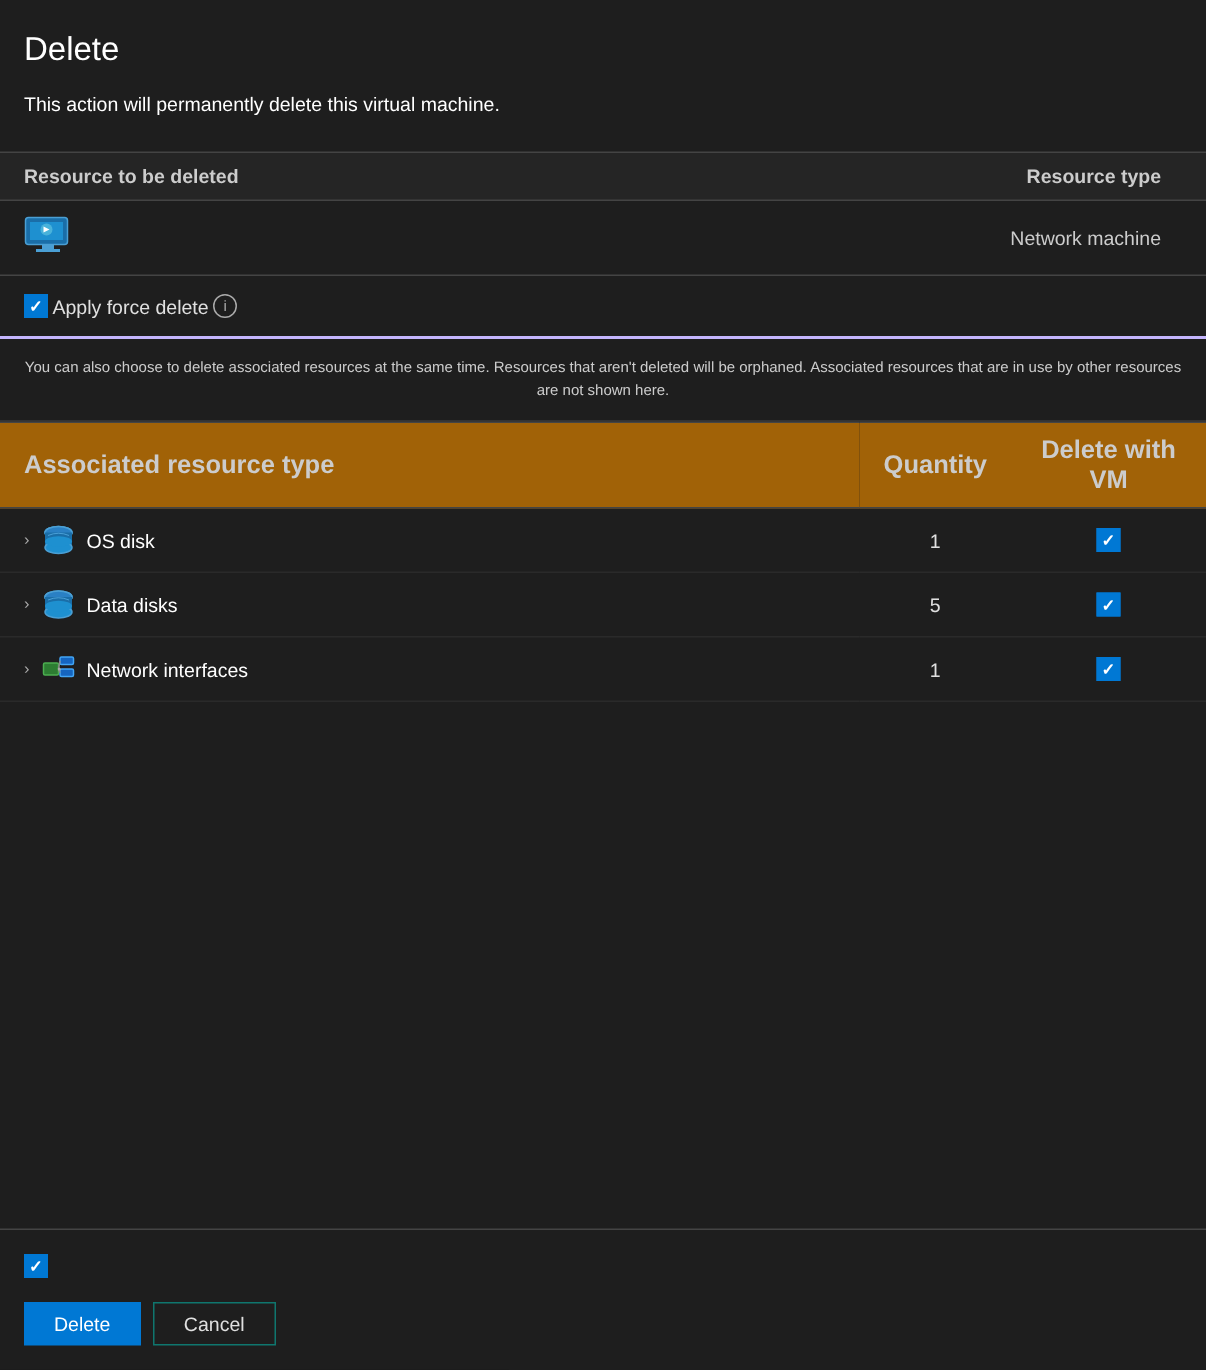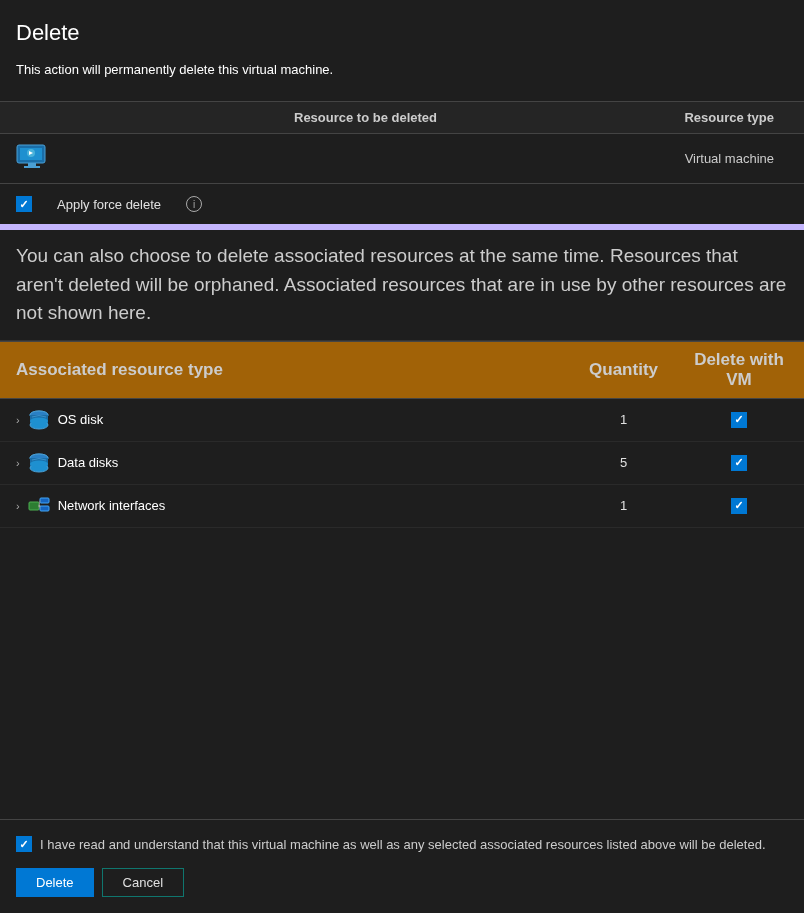--- a/index.html
+++ b/index.html
@@ -33,21 +33,21 @@
       margin-bottom: 12px;
     }
     
     .resource-table {
       width: 100%;
       border-collapse: collapse;
       border-top: 1px solid #444;
       border-bottom: 1px solid #444;
     }
     .resource-table th {
-      text-align: right;
+      text-align: left;
       padding: 8px 16px;
       font-weight: 600;
       color: #cccccc;
       font-size: 13px;
       background-color: #252525;
       border-bottom: 1px solid #444;
     }
     .resource-table th.right {
       text-align: right;
       padding-right: 30px;
@@ -59,22 +59,22 @@
     .resource-table td.right {
       text-align: right;
       padding-right: 30px;
       color: #cccccc;
     }
     
     .force-delete-row {
       padding: 12px 16px;
       display: flex;
       align-items: center;
-      gap: 25px;
-      border-bottom: 6px solid #c4b5fd;
+      gap: 3px;
+      border-bottom: 2px solid #c4b5fd;
     }
     .checkbox-azure {
       width: 16px;
       height: 16px;
       background-color: #0078d4;
       border: 1px solid #0078d4;
       display: flex;
       align-items: center;
       justify-content: center;
       flex-shrink: 0;
@@ -96,23 +96,24 @@
       border-radius: 50%;
       color: #aaa;
       font-size: 10px;
       cursor: pointer;
       flex-shrink: 0;
     }
     
     .associated-description {
       padding: 12px 16px;
       color: #cccccc;
-      font-size: 19px;
+      font-size: 10px;
       line-height: 1.5;
       border-bottom: 1px solid #333;
+      text-align: center;
     }
     
     .associated-table {
       width: 100%;
       border-collapse: collapse;
     }
     .associated-table th {
       text-align: left;
       padding: 8px 16px;
       font-weight: 600;
@@ -205,21 +206,21 @@
           
           <svg width="32" height="26" viewBox="0 0 32 26" xmlns="http://www.w3.org/2000/svg">
             <rect x="1" y="1" width="28" height="18" rx="2" fill="#1a6ea8" stroke="#4a9fd4" stroke-width="1"></rect>
             <rect x="4" y="4" width="22" height="12" fill="#1e90d0"></rect>
             <rect x="12" y="19" width="8" height="3" fill="#4a9fd4"></rect>
             <rect x="8" y="22" width="16" height="2" fill="#4a9fd4"></rect>
             <circle cx="15" cy="9" r="4" fill="#5bc0de" opacity="0.7"></circle>
             <polygon points="13,7 13,11 17,9" fill="white"></polygon>
           </svg>
         </td>
-        <td class="right">Virtual machine</td>
+        <td class="right">Network machine</td>
       </tr>
     </tbody>
   </table>
 
   <div class="force-delete-row">
     <div class="checkbox-azure"></div>
     <span>Apply force delete</span>
     <div class="info-icon">i</div>
   </div>
 
@@ -297,20 +298,19 @@
           </td>
         </tr>
       </tbody>
   </table>
 
   <div style="flex:1;"></div>
 
   <div class="dialog-footer">
     <div class="confirm-row">
       <div class="checkbox-azure"></div>
-      <span class="confirm-text">I have read and understand that this virtual machine as well as any selected associated resources listed above will be deleted.</span>
     </div>
     <div class="footer-buttons">
       <button class="btn-delete">Delete</button>
       <button class="btn-cancel">Cancel</button>
     </div>
   </div>
 </div>
 
 </body></html>

